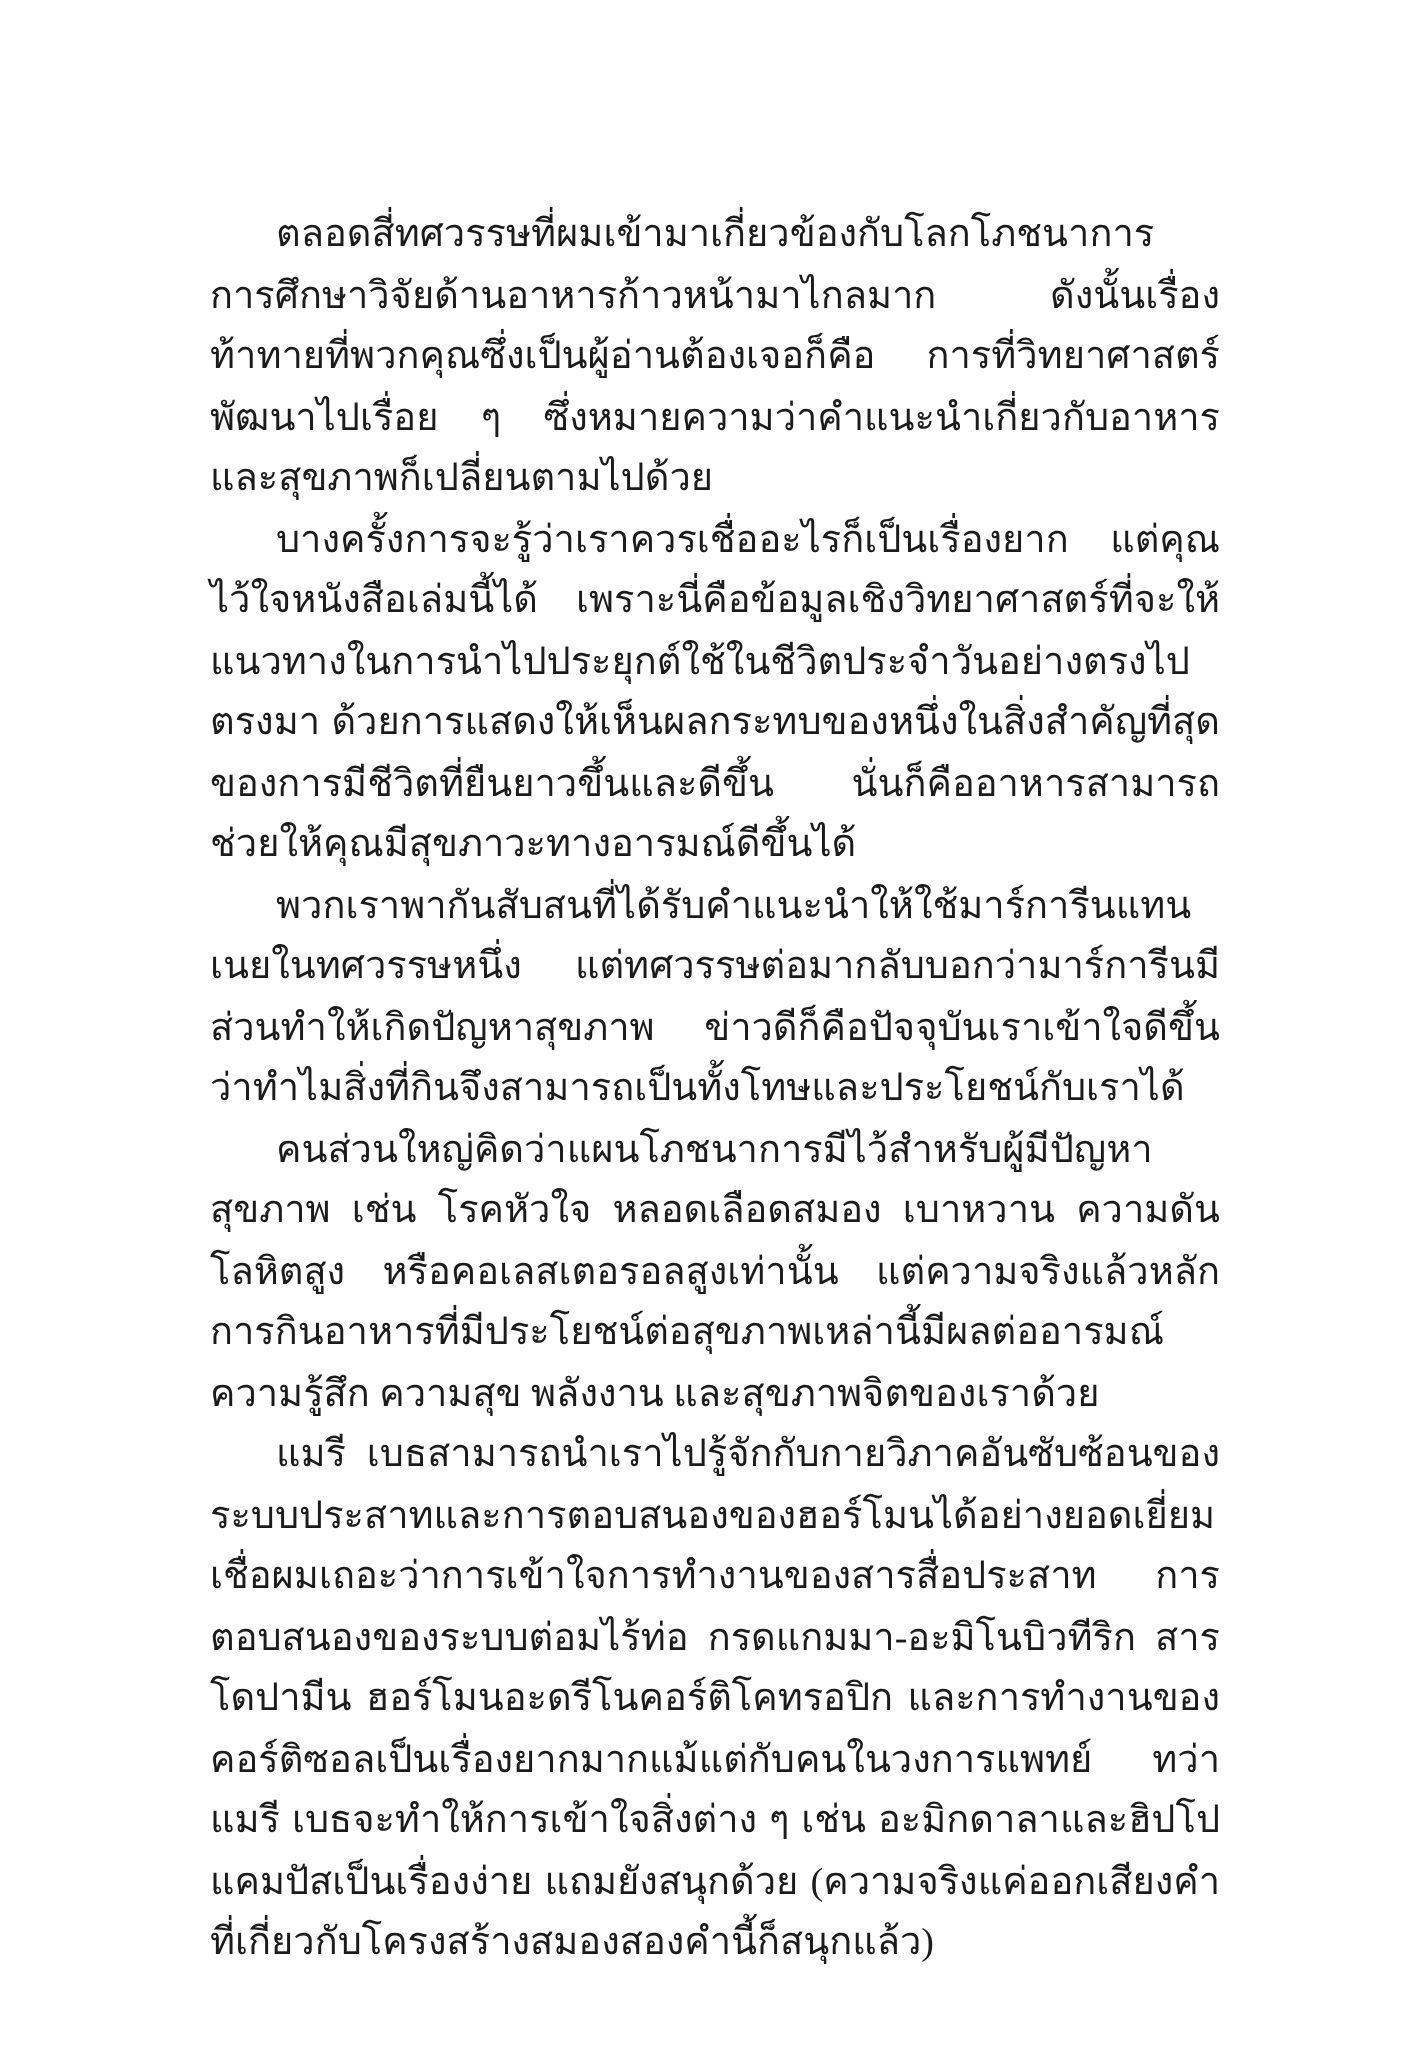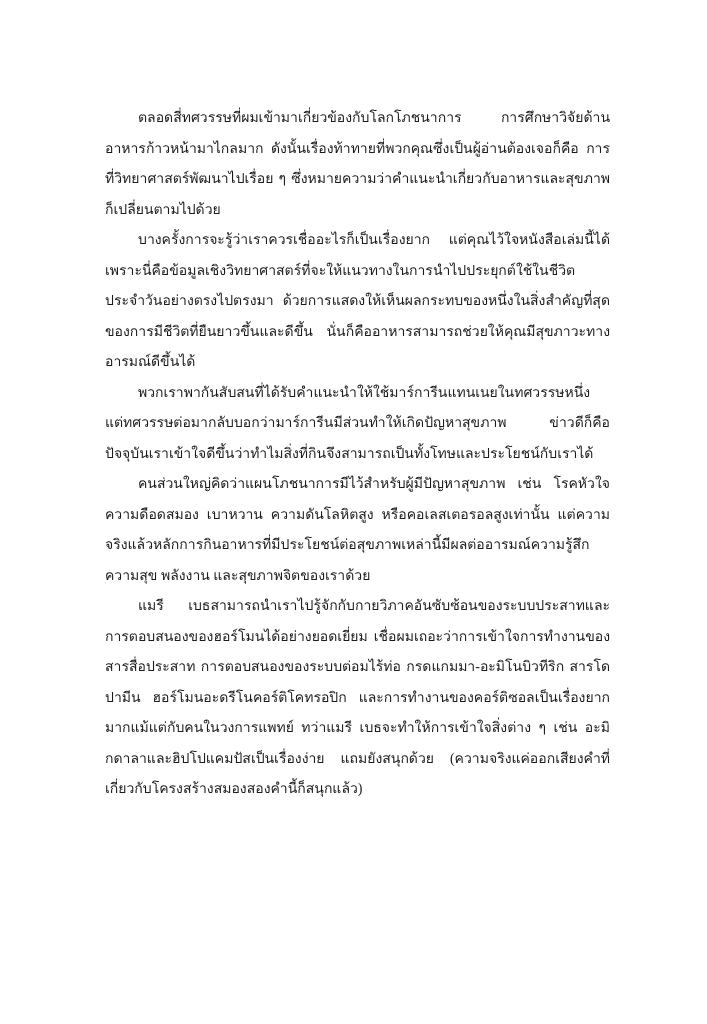--- a/index.html
+++ b/index.html
@@ -15,35 +15,35 @@
     background: #ffffff;
     overflow: hidden;
   }
   .text-block {
     position: absolute;
     left: 105px;
     top: 103px;
     width: 505px;
   }
   .para {
-    font-size: 14px;
+    font-size: 19px;
     line-height: 30.5px;
     color: #1b1b1b;
     text-align: justify;
     text-justify: inter-word;
     text-indent: 33px;
     word-break: normal;
     overflow-wrap: normal;
     hyphens: none;
   }
 </style>
 </head>
 <body>
 
 <div class="page">
   <div class="text-block">
     <p class="para">ตลอดสี่ทศวรรษที่ผมเข้ามาเกี่ยวข้องกับโลกโภชนาการ การศึกษาวิจัยด้านอาหารก้าวหน้ามาไกลมาก ดังนั้นเรื่องท้าทายที่พวกคุณซึ่งเป็นผู้อ่านต้องเจอก็คือ การที่วิทยาศาสตร์พัฒนาไปเรื่อย ๆ ซึ่งหมายความว่าคำแนะนำเกี่ยวกับอาหารและสุขภาพก็เปลี่ยนตามไปด้วย</p>
     <p class="para">บางครั้งการจะรู้ว่าเราควรเชื่ออะไรก็เป็นเรื่องยาก แต่คุณไว้ใจหนังสือเล่มนี้ได้ เพราะนี่คือข้อมูลเชิงวิทยาศาสตร์ที่จะให้แนวทางในการนำไปประยุกต์ใช้ในชีวิตประจำวันอย่างตรงไปตรงมา ด้วยการแสดงให้เห็นผลกระทบของหนึ่งในสิ่งสำคัญที่สุดของการมีชีวิตที่ยืนยาวขึ้นและดีขึ้น นั่นก็คืออาหารสามารถช่วยให้คุณมีสุขภาวะทางอารมณ์ดีขึ้นได้</p>
     <p class="para">พวกเราพากันสับสนที่ได้รับคำแนะนำให้ใช้มาร์การีนแทนเนยในทศวรรษหนึ่ง แต่ทศวรรษต่อมากลับบอกว่ามาร์การีนมีส่วนทำให้เกิดปัญหาสุขภาพ ข่าวดีก็คือปัจจุบันเราเข้าใจดีขึ้นว่าทำไมสิ่งที่กินจึงสามารถเป็นทั้งโทษและประโยชน์กับเราได้</p>
-    <p class="para">คนส่วนใหญ่คิดว่าแผนโภชนาการมีไว้สำหรับผู้มีปัญหาสุขภาพ เช่น โรคหัวใจ ความดือดสมอง เบาหวาน ความดันโลหิตสูง หรือคอเลสเตอรอลสูงเท่านั้น แต่ความจริงแล้วหลักการกินอาหารที่มีประโยชน์ต่อสุขภาพเหล่านี้มีผลต่ออารมณ์ความรู้สึก ความสุข พลังงาน และสุขภาพจิตของเราด้วย</p>
+    <p class="para">คนส่วนใหญ่คิดว่าแผนโภชนาการมีไว้สำหรับผู้มีปัญหาสุขภาพ เช่น โรคหัวใจ หลอดเลือดสมอง เบาหวาน ความดันโลหิตสูง หรือคอเลสเตอรอลสูงเท่านั้น แต่ความจริงแล้วหลักการกินอาหารที่มีประโยชน์ต่อสุขภาพเหล่านี้มีผลต่ออารมณ์ความรู้สึก ความสุข พลังงาน และสุขภาพจิตของเราด้วย</p>
     <p class="para">แมรี เบธสามารถนำเราไปรู้จักกับกายวิภาคอันซับซ้อนของระบบประสาทและการตอบสนองของฮอร์โมนได้อย่างยอดเยี่ยม เชื่อผมเถอะว่าการเข้าใจการทำงานของสารสื่อประสาท การตอบสนองของระบบต่อมไร้ท่อ กรดแกมมา-อะมิโนบิวทีริก สารโดปามีน ฮอร์โมนอะดรีโนคอร์ติโคทรอปิก และการทำงานของคอร์ติซอลเป็นเรื่องยากมากแม้แต่กับคนในวงการแพทย์ ทว่าแมรี เบธจะทำให้การเข้าใจสิ่งต่าง ๆ เช่น อะมิกดาลาและฮิปโปแคมปัสเป็นเรื่องง่าย แถมยังสนุกด้วย (ความจริงแค่ออกเสียงคำที่เกี่ยวกับโครงสร้างสมองสองคำนี้ก็สนุกแล้ว)</p>
   </div>
 </div>
 
 </body></html>

